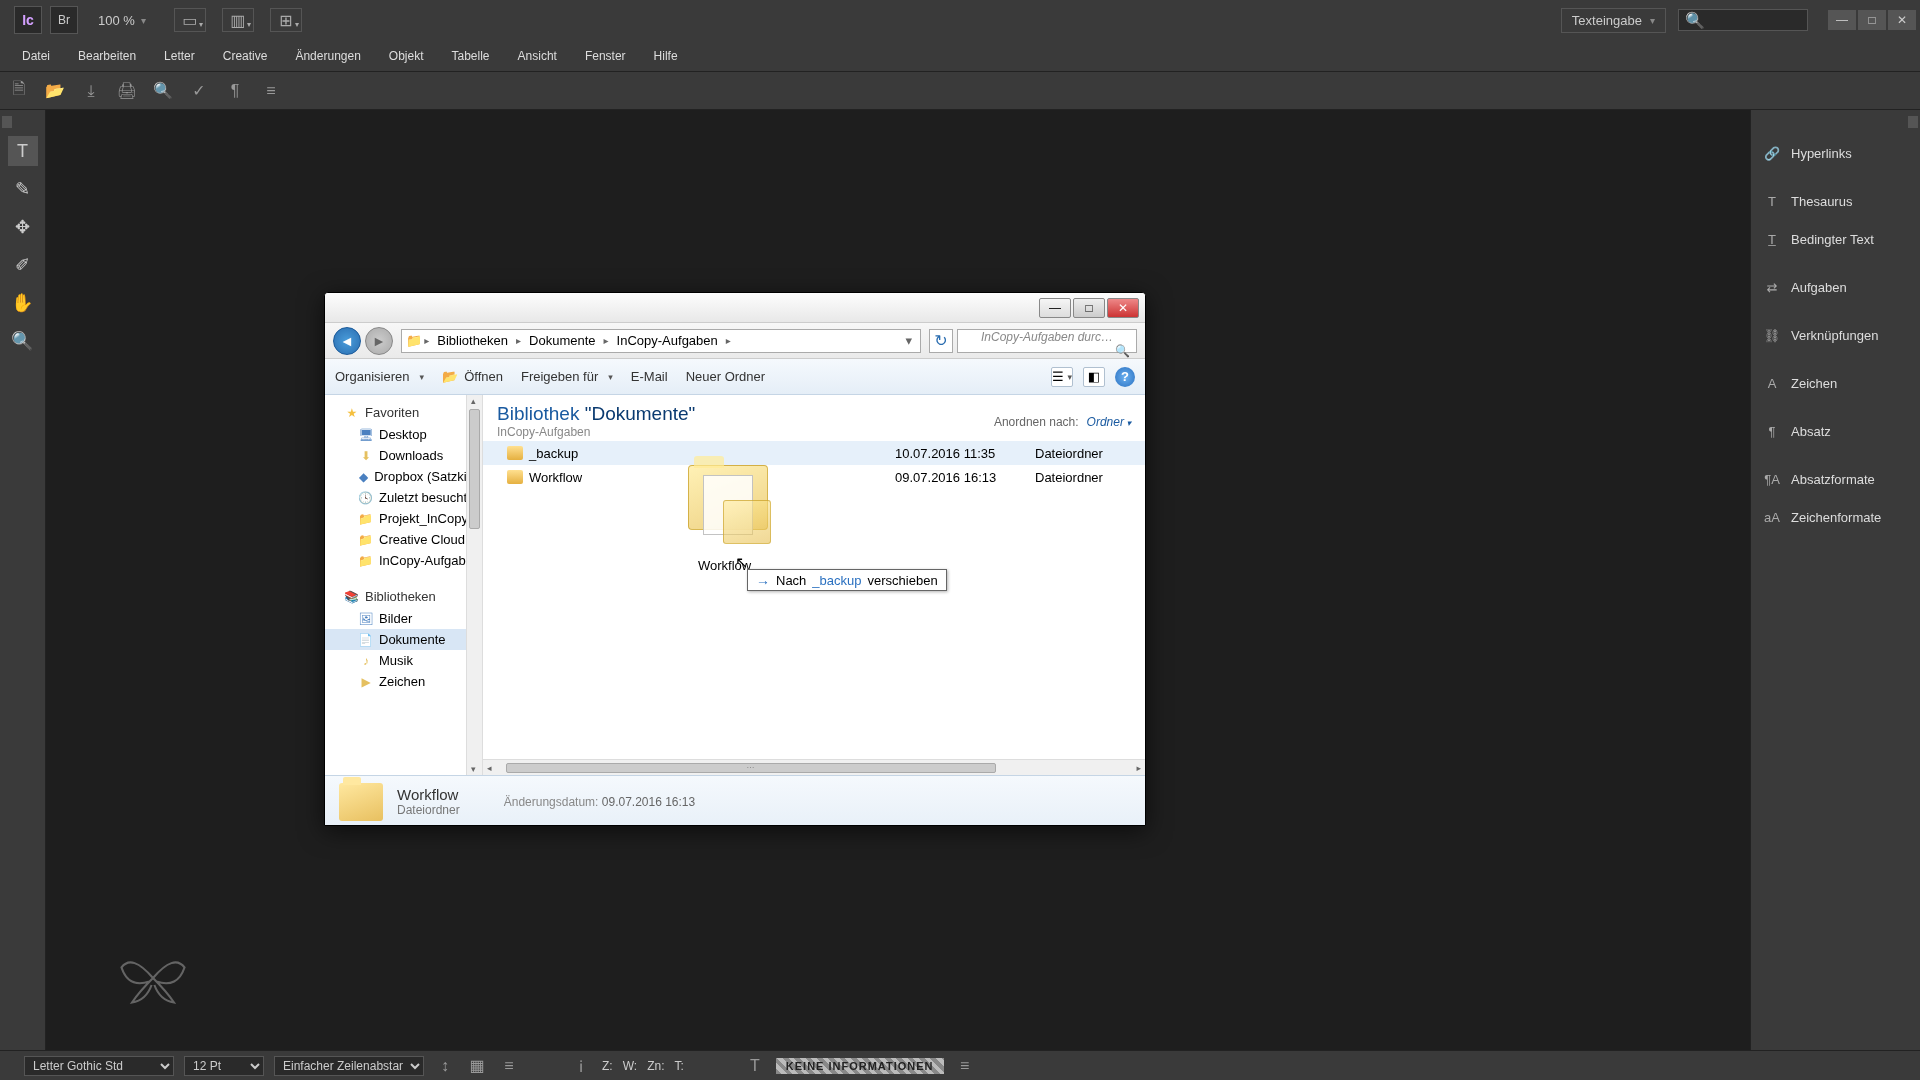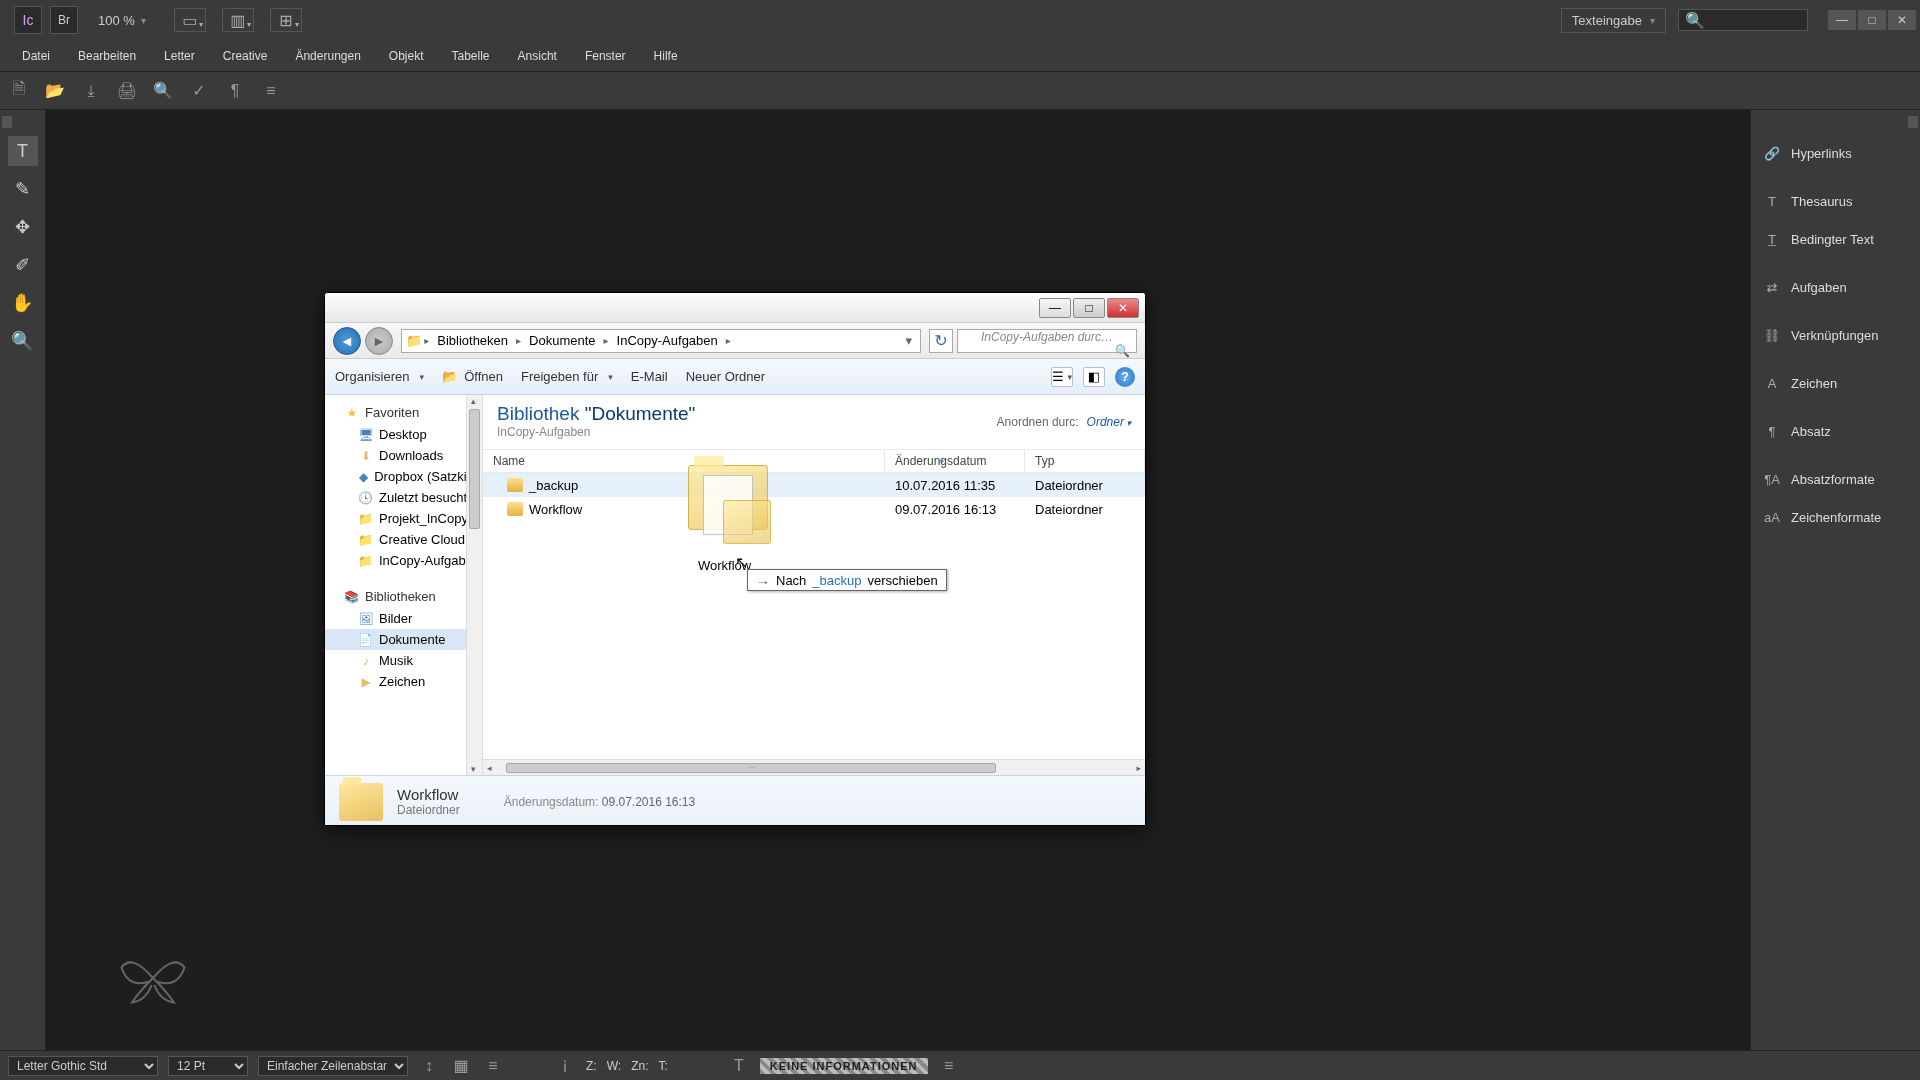--- a/index.html
+++ b/index.html
@@ -1,21 +1,21 @@
 <!DOCTYPE html>
 <html><head>
 <meta charset="utf-8">
 <style>
 * { margin: 0; padding: 0; box-sizing: border-box; font-family: "Segoe UI", Tahoma, sans-serif; }
 body { background: #1a1a1a; width: 1920px; height: 1080px; overflow: hidden; position: relative; }
 
 
 .title-bar { height: 40px; background: #3a3a3a; display: flex; align-items: center; justify-content: flex-end; padding: 0 4px; }
 .app-icon-group { display: flex; align-items: center; gap: 8px; margin-right: auto; padding-left: 10px; }
-.app-icon { width: 28px; height: 28px; background: #2a2a2a; border: 1px solid #555; display: flex; align-items: center; justify-content: center; color: #d4a0ff; font-size: 14px; font-weight: normal; }
+.app-icon { width: 28px; height: 28px; background: #2a2a2a; border: 1px solid #555; display: flex; align-items: center; justify-content: center; color: #d4a0ff; font-size: 14px; font-weight: bold; }
 .bridge-icon { width: 28px; height: 28px; background: #2a2a2a; border: 1px solid #555; display: flex; align-items: center; justify-content: center; color: #ccc; font-size: 12px; }
 .zoom-ctrl { color: #ccc; font-size: 13px; padding: 0 12px; display: flex; align-items: center; gap: 6px; }
 .zoom-ctrl::after { content: "▾"; font-size: 10px; color: #888; }
 .top-icon { width: 32px; height: 24px; display: flex; align-items: center; justify-content: center; color: #aaa; border: 1px solid #555; margin-left: 8px; position: relative; }
 .top-icon::after { content: "▾"; font-size: 8px; position: absolute; right: 2px; bottom: 2px; }
 .mode-label { color: #ccc; font-size: 13px; padding: 4px 10px; border: 1px solid #555; display: flex; align-items: center; gap: 8px; margin-left: 20px; }
 .mode-label::after { content: "▾"; font-size: 10px; color: #888; }
 .search-top { width: 130px; height: 22px; background: #2a2a2a; border: 1px solid #555; margin-left: 12px; display: flex; align-items: center; padding: 0 6px; color: #888; }
 .win-btns { display: flex; gap: 2px; margin-left: 20px; }
 .win-btn { width: 28px; height: 20px; background: #555; color: #ccc; display: flex; align-items: center; justify-content: center; font-size: 12px; }
@@ -37,21 +37,21 @@
 
 .canvas-area { flex: 1; background: #1e1e1e; position: relative; }
 
 .right-panels { width: 170px; background: #3a3a3a; border-left: 1px solid #222; display: flex; flex-direction: column; padding-top: 6px; }
 .right-panels .expand-tab { width: 10px; height: 12px; background: #555; align-self: flex-end; margin-right: 2px; margin-bottom: 6px; }
 .panel-item { display: flex; align-items: center; gap: 10px; padding: 10px 12px; color: #ddd; font-size: 13px; }
 .panel-sep { height: 10px; }
 .panel-icon { width: 18px; height: 18px; display: flex; align-items: center; justify-content: center; color: #aaa; }
 
 
-.status-bar { position: absolute; bottom: 0; left: 0; right: 0; height: 30px; background: #3a3a3a; display: flex; align-items: center; padding: 0 8px; gap: 10px; color: #ccc; font-size: 12px; border-top: 1px solid #222; }
+.status-bar { position: absolute; bottom: 0; left: 0; right: 0; height: 30px; background: #3a3a3a; display: flex; align-items: center; padding: 0 24px; gap: 10px; color: #ccc; font-size: 12px; border-top: 1px solid #222; }
 .status-bar select, .status-bar input { background: #2a2a2a; border: 1px solid #555; color: #ccc; font-size: 12px; height: 20px; padding: 0 4px; }
 .status-field { display: flex; align-items: center; gap: 4px; }
 .status-info-bar { background: repeating-linear-gradient(45deg, #888, #888 4px, #bbb 4px, #bbb 8px); padding: 2px 10px; color: #222; font-weight: bold; font-size: 11px; letter-spacing: 1px; }
 
 
 .explorer-window { position: absolute; left: 278px; top: 182px; width: 822px; height: 534px; background: #fff; border: 1px solid #000; box-shadow: 0 5px 25px rgba(0,0,0,0.6); border-radius: 4px 4px 0 0; overflow: hidden; }
 .exp-titlebar { height: 30px; background: linear-gradient(#fdfdfd, #e8e8e8); display: flex; justify-content: flex-end; align-items: center; border-bottom: 1px solid #ccc; }
 .exp-btn { width: 32px; height: 20px; display: flex; align-items: center; justify-content: center; font-size: 12px; margin-left: 2px; border: 1px solid #888; background: linear-gradient(#f5f5f5,#ddd); border-radius: 2px; }
 .exp-btn.close { background: linear-gradient(#e88,#c33); color: #fff; margin-right: 6px; }
 .exp-btn.max { background: linear-gradient(#eee,#ccc); }
@@ -315,32 +315,24 @@
 
         <div class="exp-content">
           <div class="lib-header">
             <div class="lib-title">
               <span>Bibliothek</span>
               <span class="lib-name">"Dokumente"</span>
             </div>
             <div class="lib-sub">InCopy-Aufgaben</div>
           </div>
           <div class="sort-row">
-            <span>Anordnen durc:</span>
+            <span>Anordnen nach:</span>
             <span class="sort-val">Ordner</span>
           </div>
 
-          <div class="col-headers">
-            <div class="col-h name" style="display:flex">
-                <span>Name</span>
-                <span class="col-sort-ind" style="position:relative;left:70px">▴</span>
-              </div>
-            <div class="col-h date">Änderungsdatum</div>
-            <div class="col-h type">Typ</div>
-          </div>
 
           <div class="file-rows">
             <div class="file-row highlight">
               <div class="name">
                   <span class="folder-ico"></span>
                   <span>_backup</span>
                 </div>
               <div class="date">10.07.2016 11:35</div>
               <div class="type">Dateiordner</div>
             </div>

